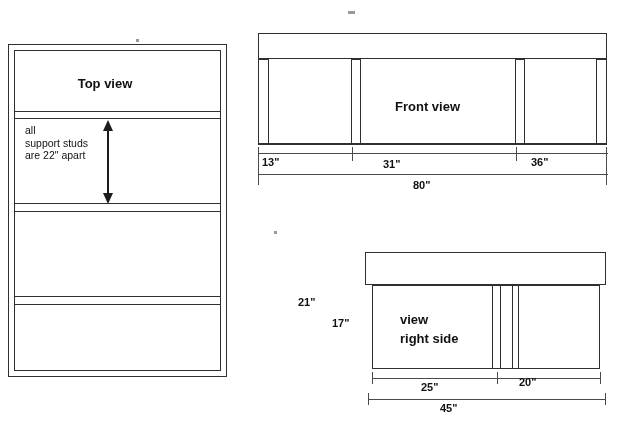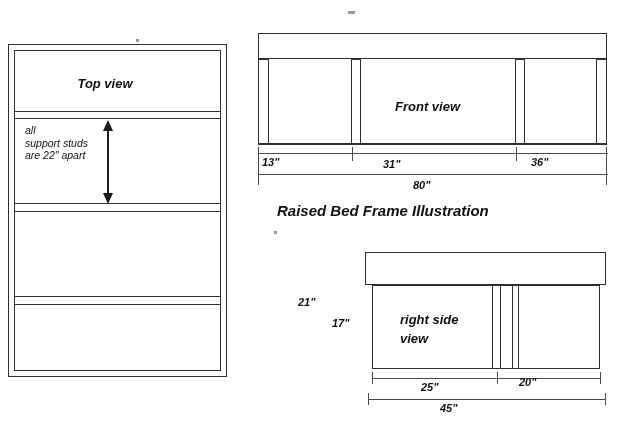--- a/index.html
+++ b/index.html
@@ -1,18 +1,18 @@
 <!DOCTYPE html>
 <html><head>
 <meta charset="utf-8">
 <style>
   html,body { margin:0; padding:0; background:#ffffff; }
   .canvas {
     position:relative; width:620px; height:425px; background:#ffffff;
-    font-family:"Liberation Sans", sans-serif; color:#111; overflow:hidden;font-style:italic;
+    font-family:"Liberation Sans", sans-serif; color:#111; overflow:hidden;
   }
   .box   { position:absolute; border:1.5px solid #2f2f2f; box-sizing:border-box; background:transparent; }
   .band  { position:absolute; border-top:1.5px solid #2f2f2f; border-bottom:1.5px solid #2f2f2f; box-sizing:border-box; background:#ffffff; }
   .hline { position:absolute; background:#2f2f2f; height:1.5px; }
   .dimline { position:absolute; background:#4a4a4a; height:1px; }
   .tick  { position:absolute; background:#4a4a4a; width:1px; }
   .lbl   { position:absolute; white-space:nowrap; color:#111; }
   .view-label { font-size:13px; font-weight:bold; }
   .dim   { font-size:11px; font-weight:bold; }
   .note  { font-size:10.5px; line-height:12.5px; font-weight:400; }
@@ -61,30 +61,29 @@
   <div class="tick" style="left:258px; top:147px; height:38px;"></div>
   <div class="tick" style="left:352px; top:147px; height:14px;"></div>
   <div class="tick" style="left:516px; top:147px; height:14px;"></div>
   <div class="tick" style="left:606px; top:147px; height:38px;"></div>
 
   <div class="lbl dim" style="left:262px; top:156px;">13"</div>
   <div class="lbl dim" style="left:383px; top:158px;">31"</div>
   <div class="lbl dim" style="left:531px; top:156px;">36"</div>
   <div class="lbl dim" style="left:413px; top:179px;">80"</div>
 
-  <div class="lbl title" style="left:277px; top:202px;">Raised Bed Frame Illustration</div>
 
   <div class="box" style="left:365px; top:252px; width:241px; height:33px;"></div>
   <div class="box" style="left:372px; top:285px; width:228px; height:84px;"></div>
   <div class="box" style="left:492px; top:285px; width:9px; height:84px;"></div>
   <div class="box" style="left:512px; top:285px; width:7px; height:84px;"></div>
 
   <div class="lbl view-label" style="left:400px; top:310px; line-height:19px;">
+    <div>view</div>
     <div>right side</div>
-    <div>view</div>
   </div>
 
   <div class="lbl dim" style="left:298px; top:296px;">21"</div>
   <div class="lbl dim" style="left:332px; top:317px;">17"</div>
 
   <div class="dimline" style="left:372px; top:378px; width:229px;"></div>
   <div class="tick" style="left:372px; top:372px; height:12px;"></div>
   <div class="tick" style="left:497px; top:372px; height:12px;"></div>
   <div class="tick" style="left:600px; top:372px; height:12px;"></div>
 

